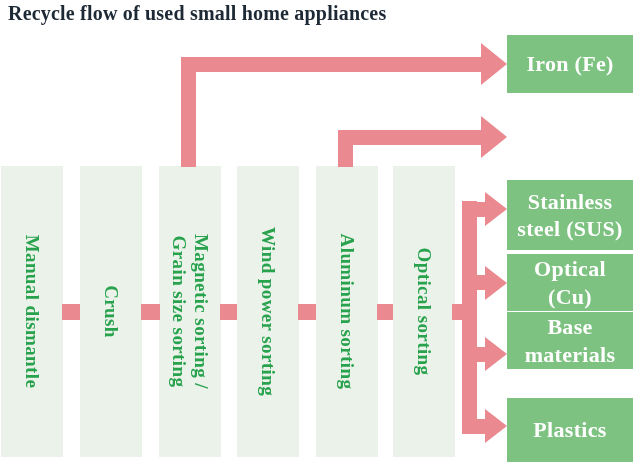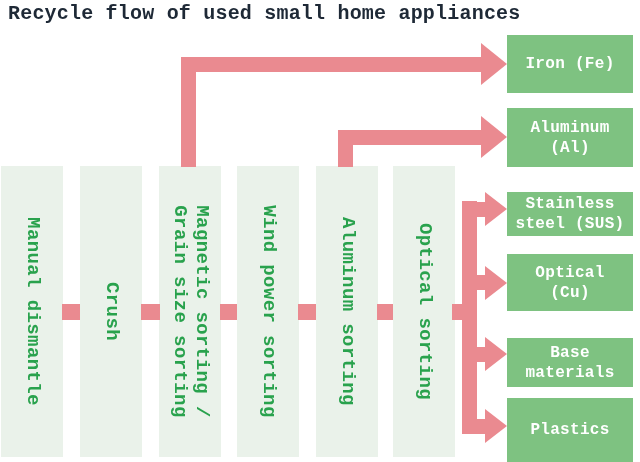--- a/index.html
+++ b/index.html
@@ -1,42 +1,42 @@
 <!DOCTYPE html>
 <html><head>
 <meta charset="utf-8">
 <style>
   html,body{margin:0;padding:0;background:#fff;}
   .stage{
     position:relative;width:640px;height:462px;background:#ffffff;
-    font-family:Liberation Mono, monospace;overflow:hidden;
+    font-family:Liberation Serif, serif;overflow:hidden;
   }
   .title{
     position:absolute;left:8px;top:2px;margin:0;
     font-size:20px;font-weight:bold;color:#1e2936;letter-spacing:.2px;
   }
   
   .col{position:absolute;top:166px;height:291px;width:62px;background:#eaf2ea;}
   .c1{left:1px}.c2{left:80px}.c3{left:159px}.c4{left:237px}.c5{left:316px}.c6{left:393px}
   .rot{
     position:absolute;left:0;top:0;width:291px;height:62px;
     transform-origin:0 0;transform:rotate(90deg) translate(0,-62px);
     display:flex;align-items:center;justify-content:center;text-align:center;
     color:#29a24d;font-weight:bold;font-size:19px;letter-spacing:.4px;
     line-height:1.15;white-space:pre-line;
   }
   
   .obox{
     position:absolute;left:507px;width:126px;background:#7ec281;color:#fff;
-    font-weight:bold;font-size:16px;line-height:1.25;letter-spacing:.3px;
+    font-weight:bold;font-size:22px;line-height:1.25;letter-spacing:.3px;
     display:flex;align-items:center;justify-content:center;text-align:center;
     white-space:pre-line;
   }
-  .b1{top:35px;height:58px}.b2{top:108px;height:59px}.b3{top:192px;height:44px}
-  .b4{top:254px;height:57px}.b5{top:338px;height:49px}.b6{top:398px;height:64px}
+  .b1{top:35px;height:58px}.b2{top:108px;height:59px}.b3{top:180px;height:70px}
+  .b4{top:254px;height:57px}.b5{top:312px;height:57px}.b6{top:398px;height:64px}
   
   .pink{position:absolute;background:#ea8a90;}
   .head{position:absolute;width:0;height:0;border-style:solid;border-color:transparent;border-left-color:#ea8a90;}
   .head.big{border-width:21px 0 21px 26px;}
   .head.small{border-width:17px 0 17px 22px;}
   
   .a-iron-v{left:181px;top:57px;width:15px;height:110px}
   .a-iron-h{left:181px;top:57px;width:302px;height:15px}
   .a-iron-head{left:481px;top:43px}
   
@@ -101,22 +101,20 @@
   <div class="pink br br1"></div>
   <div class="head small brh brh1"></div>
   <div class="pink br br2"></div>
   <div class="head small brh brh2"></div>
   <div class="pink br br3"></div>
   <div class="head small brh brh3"></div>
   <div class="pink br br4"></div>
   <div class="head small brh brh4"></div>
 
   <div class="obox b1">Iron (Fe)</div>
-  <div class="obox b2">Aluminum
-(Al)</div>
   <div class="obox b3">Stainless
 steel (SUS)</div>
   <div class="obox b4">Optical
 (Cu)</div>
   <div class="obox b5">Base
 materials</div>
   <div class="obox b6">Plastics</div>
 
 </div>
 

